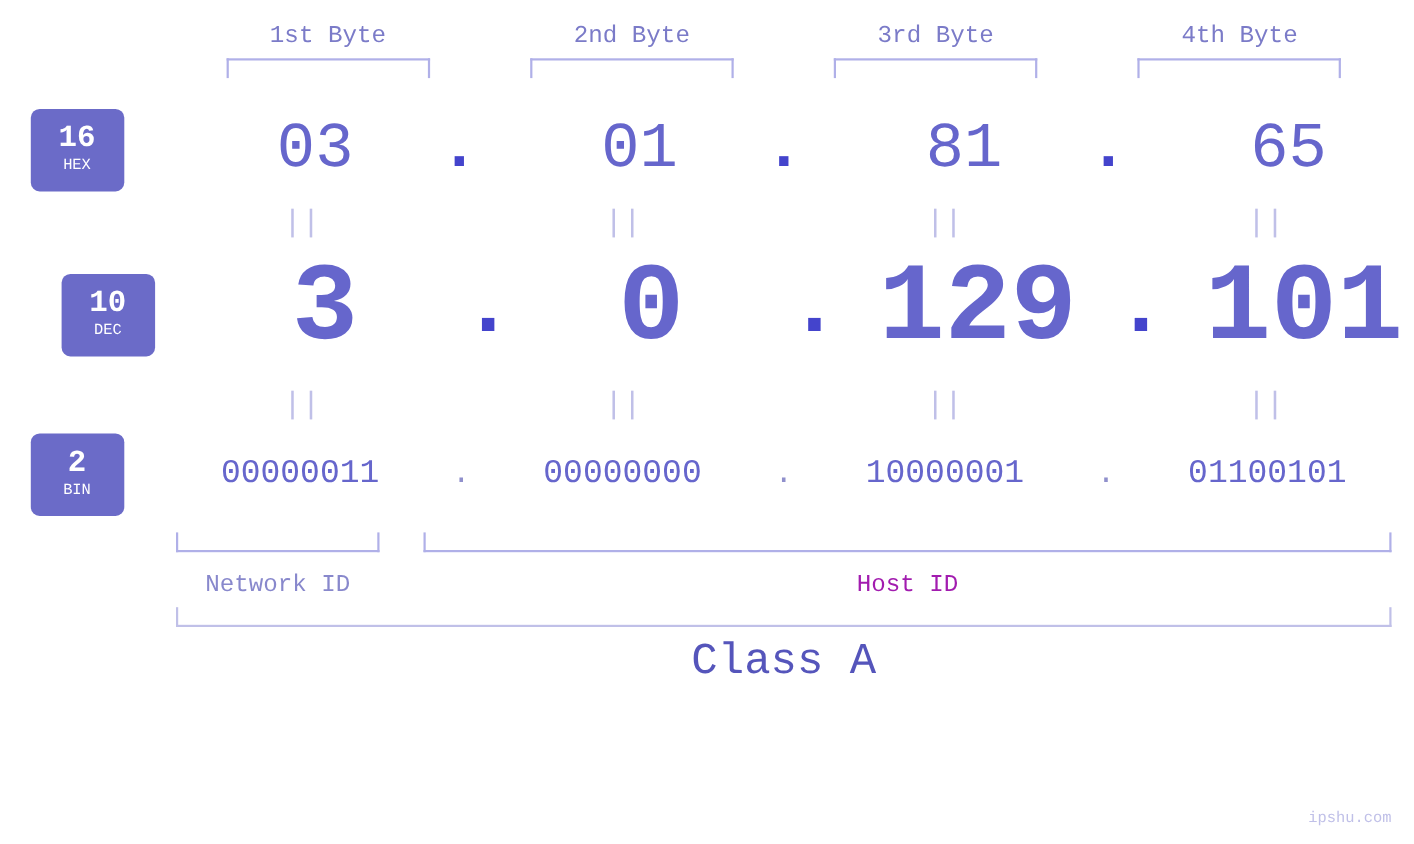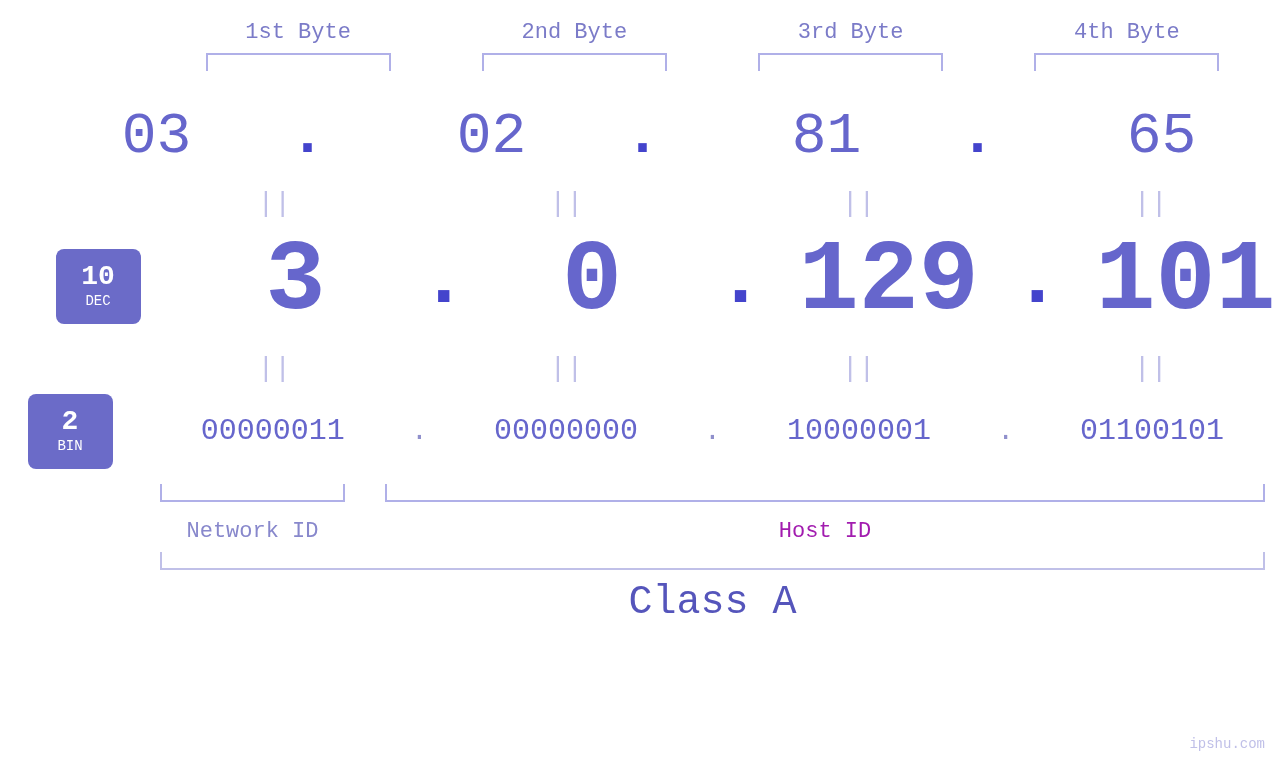--- a/index.html
+++ b/index.html
@@ -195,27 +195,33 @@
   <div class="top-brackets">
     <div class="bracket-top"></div>
     <div class="bracket-top"></div>
     <div class="bracket-top"></div>
     <div class="bracket-top"></div>
   </div>
 
   <div class="rows-container" style="margin-top: 15px;">
 
     <div class="data-row" style="height: 100px;">
+      <div class="row-label-area">
+        <div class="base-label" style="top: auto; position: relative; left: auto;">
+          <span class="base-number">16</span>
+          <span class="base-text">HEX</span>
+        </div>
+      </div>
       <div class="row-values">
         <div class="byte-value">
           <span class="hex-value">03</span>
         </div>
         <span class="dot-sep">.</span>
         <div class="byte-value">
-          <span class="hex-value">02</span>
+          <span class="hex-value">01</span>
         </div>
         <span class="dot-sep">.</span>
         <div class="byte-value">
           <span class="hex-value">81</span>
         </div>
         <span class="dot-sep">.</span>
         <div class="byte-value">
           <span class="hex-value">65</span>
         </div>
       </div>

